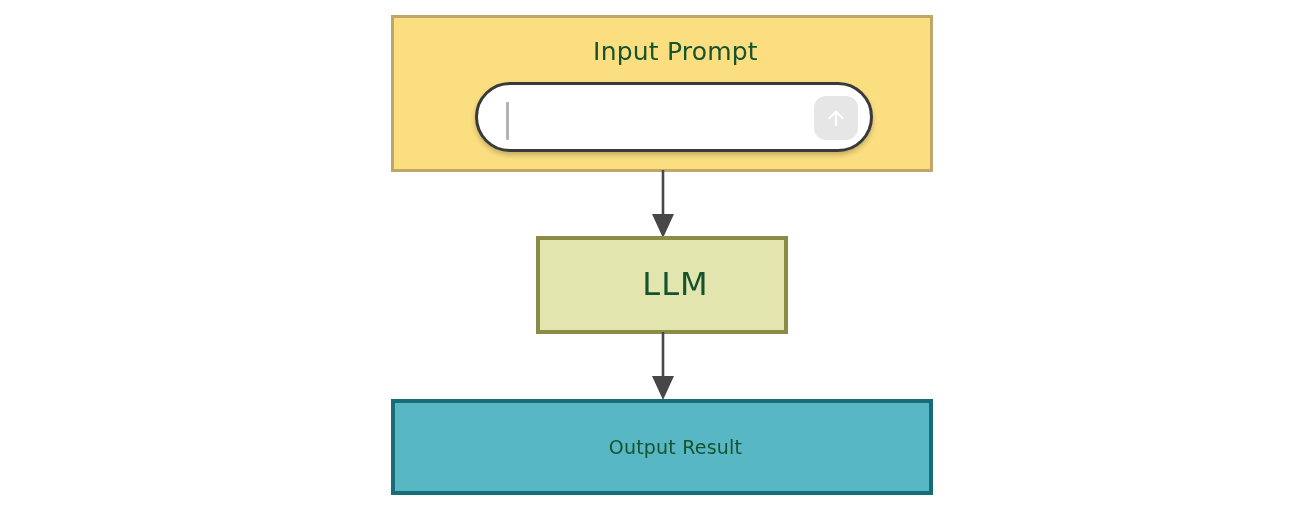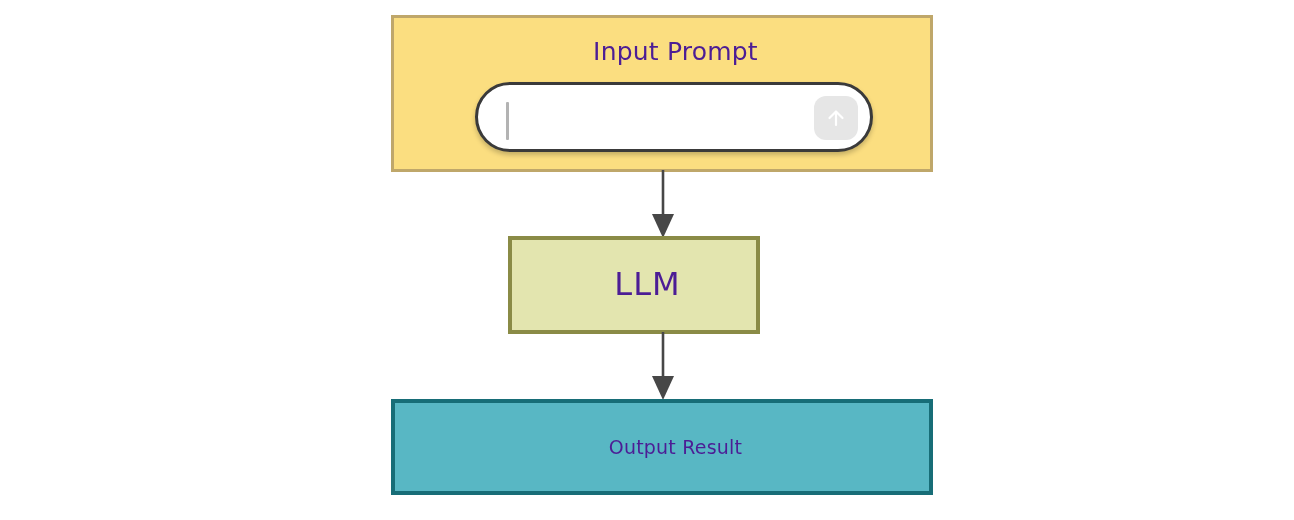--- a/index.html
+++ b/index.html
@@ -22,21 +22,21 @@
   
   .node {
     position: absolute;
     box-sizing: border-box;
     display: flex;
     align-items: center;
     justify-content: center;
     flex-direction: column;
   }
   .node-label {
-    color: #4c1d95;
+    color: #14532d;
     line-height: 1.1;
     white-space: nowrap;
     text-align: left;
     margin-left: 27px;
   }
 
   
   #input-prompt-node {
     left: 391px;
     top: 15px;
@@ -85,21 +85,21 @@
     border-radius: 12px;
     background: #e6e6e6;
     display: flex;
     align-items: center;
     justify-content: center;
   }
   .prompt-send-btn svg { display: block; }
 
   
   #llm-node {
-    left: 508px;
+    left: 536px;
     top: 236px;
     width: 252px;
     height: 98px;
     background: #E3E5AF;
     border: 4px solid #8A8B46;
   }
   #llm-node .node-label {
     font-size: 32px;
     letter-spacing: 1px;
   }

